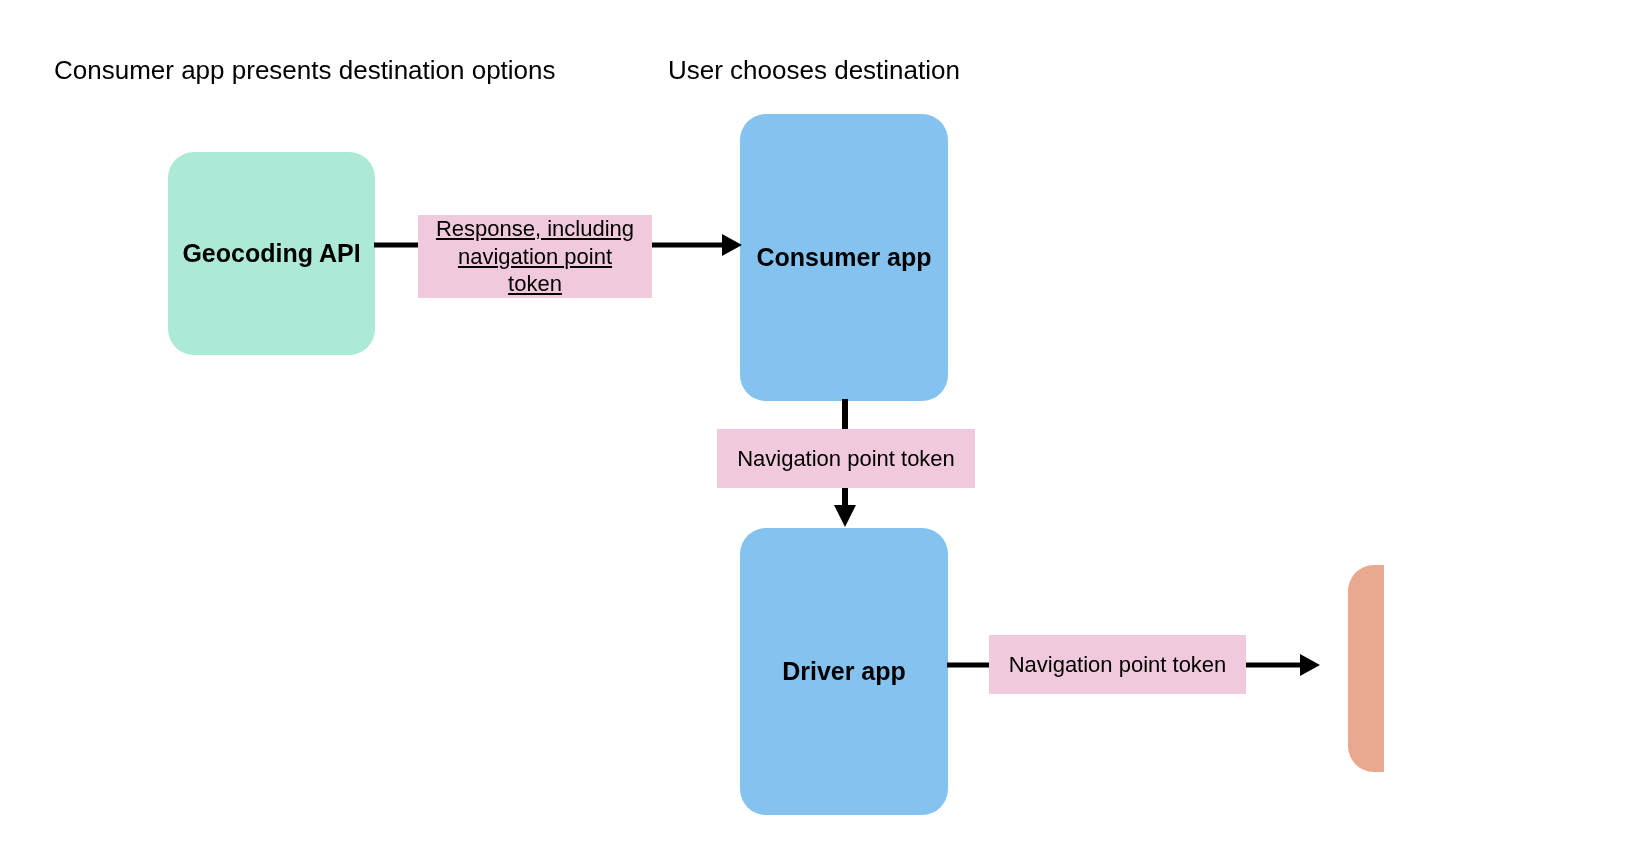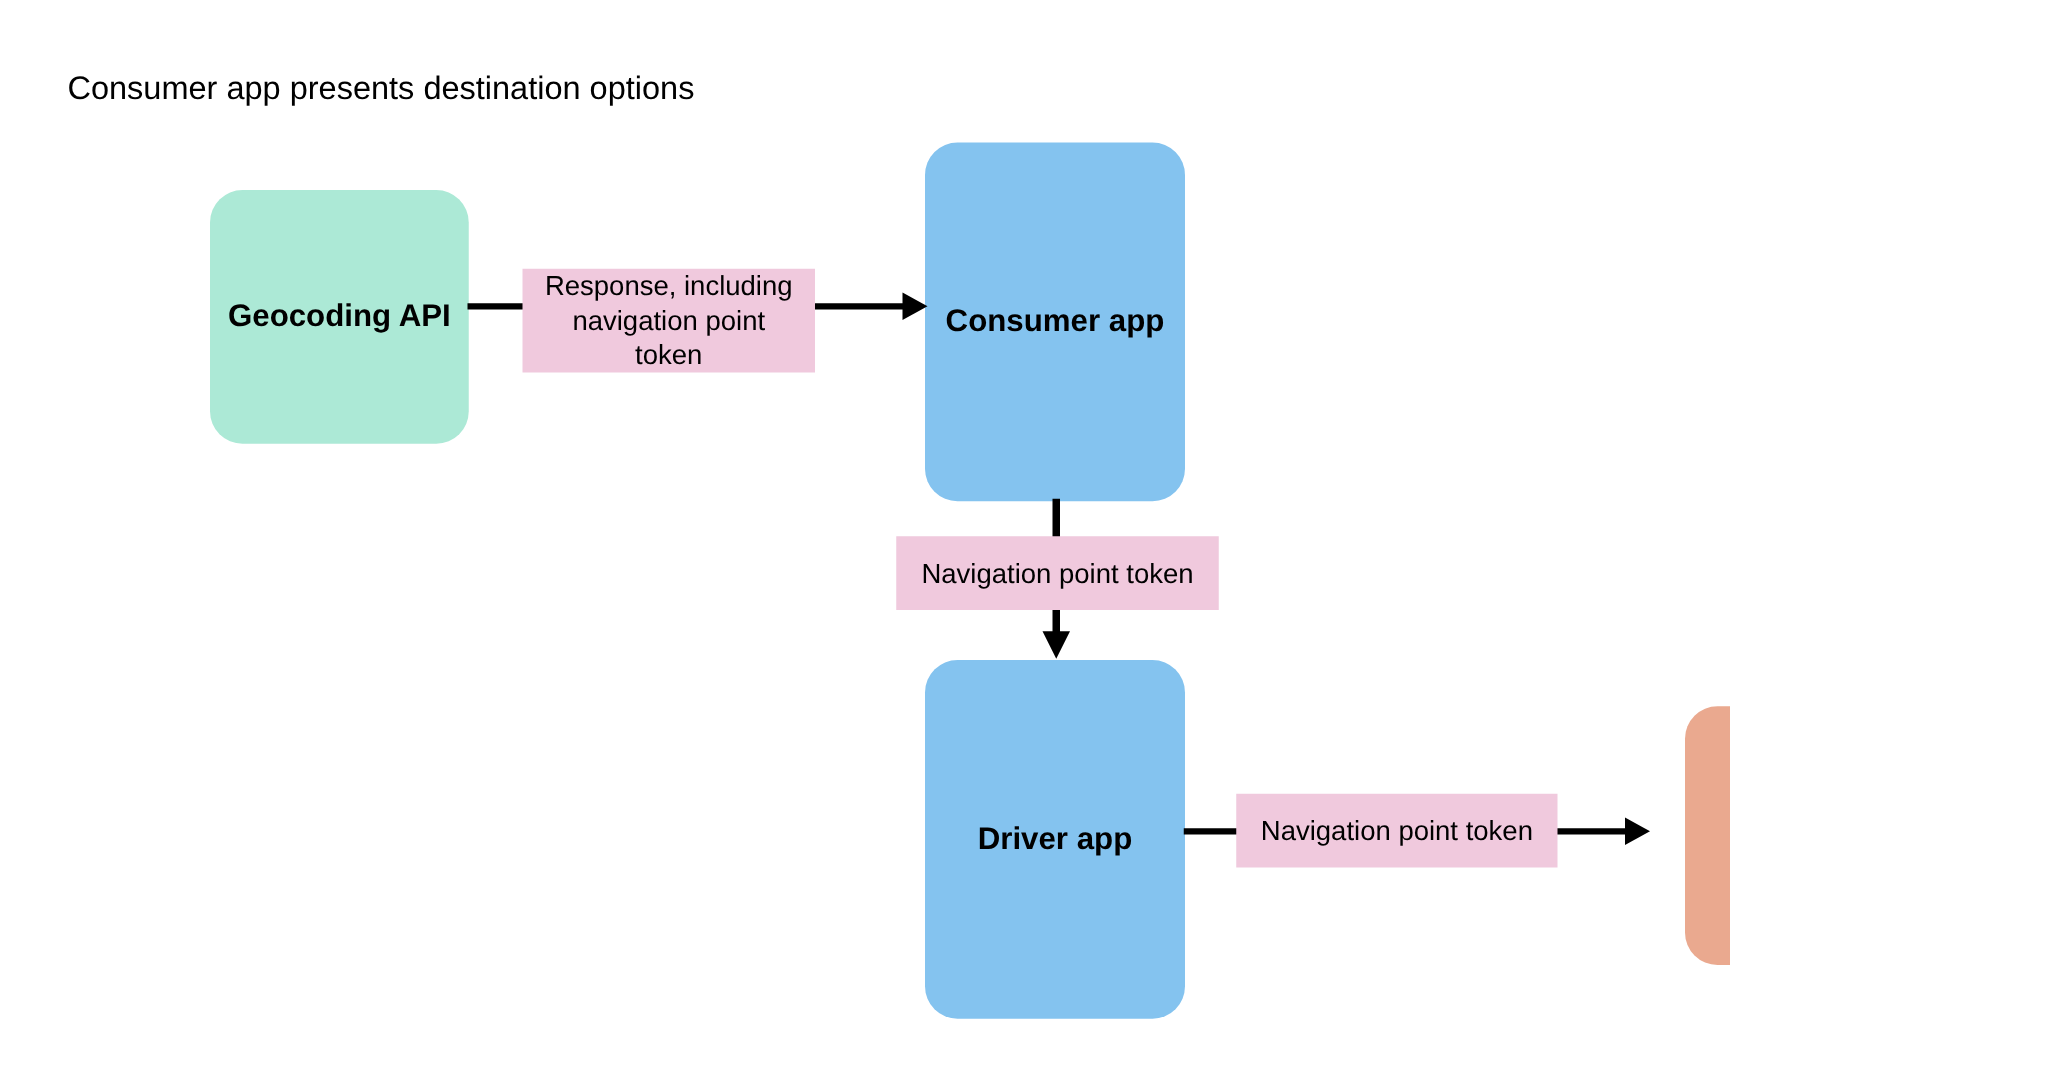--- a/index.html
+++ b/index.html
@@ -61,20 +61,21 @@
     overflow: visible;
   }
 </style>
 </head>
 <body>
 
 <div id="canvas">
 
   <div class="col-header" style="left:54px; top:55px;">Consumer app presents destination options</div>
 
+  <div class="col-header" style="left:668px; top:55px;">User chooses destination</div>
 
 
   <div class="connector" style="left:374px; top:230px; width:370px; height:30px;">
     <svg width="370" height="30" viewBox="0 0 370 30">
       <line x1="0" y1="15" x2="352" y2="15" stroke="#000000" stroke-width="5"></line>
       <polygon points="368,15 348,26 348,4" fill="#000000"></polygon>
     </svg>
   </div>
 
   <div class="connector" style="left:830px; top:399px; width:30px; height:130px;">
@@ -100,21 +101,21 @@
   </div>
 
   <div class="node" style="left:740px; top:114px; width:208px; height:287px; background:#84c3ef;">
     <span>Consumer app</span>
   </div>
 
   <div class="node" style="left:1348px; top:565px; width:205px; height:207px; background:#eaa98f;align-items:flex-end;">
     <span>Nav SDK</span>
   </div>
 
-  <div class="edge-label" style="left:418px; top:215px; width:234px; height:83px; background:#f0c9dd;">
+  <div class="edge-label" style="left:418px; top:215px; width:234px; height:83px; background:#f0c9dd;text-decoration:underline;">
     <span>Response, including navigation point token</span>
   </div>
 
   <div class="edge-label" style="left:717px; top:429px; width:258px; height:59px; background:#f0c9dd;">
     <span>Navigation point token</span>
   </div>
 
   <div class="edge-label" style="left:989px; top:635px; width:257px; height:59px; background:#f0c9dd;">
     <span>Navigation point token</span>
   </div>

